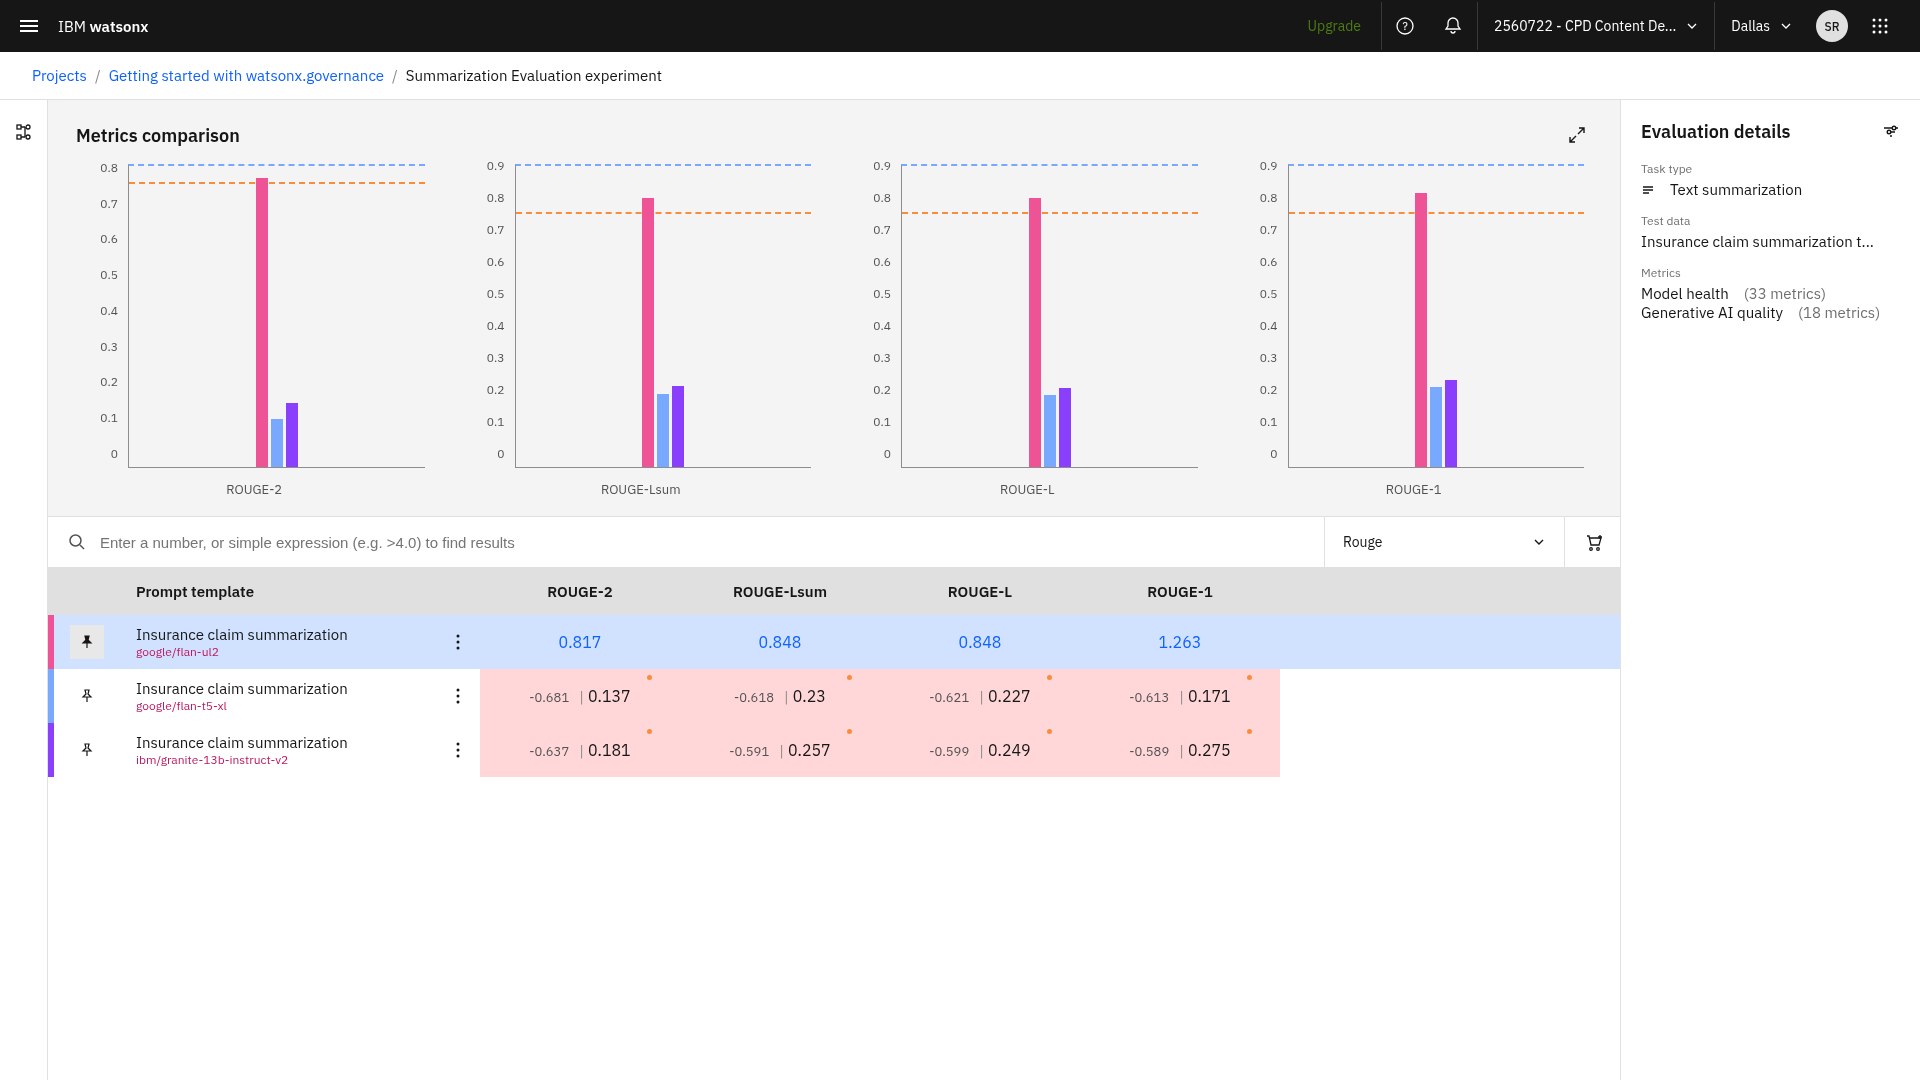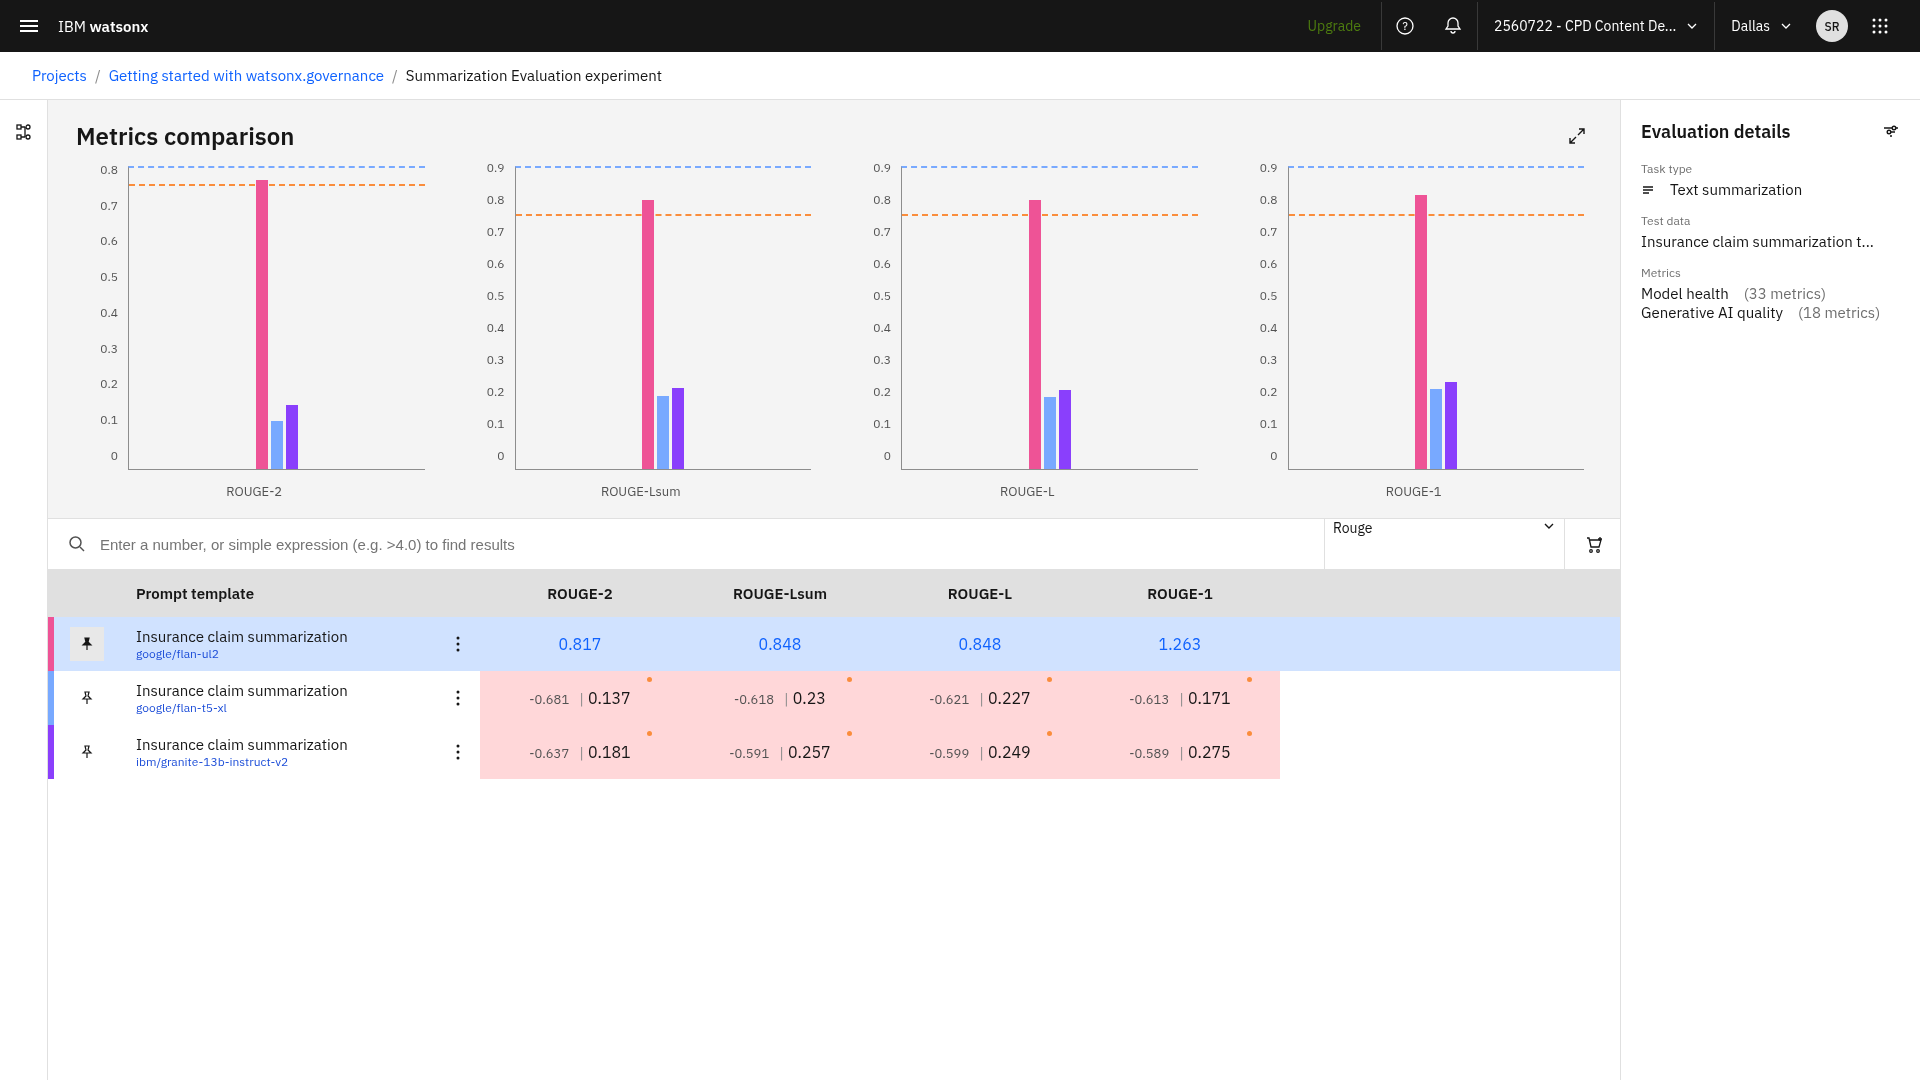--- a/index.html
+++ b/index.html
@@ -23,49 +23,49 @@
   .breadcrumb-row .sep { color: #8d8d8d; padding: 0 8px; }
   .breadcrumb-row .current { color: #161616; }
 
   .layout { display: flex; height: calc(1080px - 48px - 48px); }
   .left-rail { width: 48px; background: #fff; border-right: 1px solid #e0e0e0; display: flex; flex-direction: column; align-items: center; padding-top: 16px; }
   .rail-icon { width: 32px; height: 32px; display: flex; align-items: center; justify-content: center; cursor: pointer; }
 
   .main { flex: 1; display: flex; flex-direction: column; background: #f4f4f4; }
   .charts-section { padding: 20px 28px 16px 28px; }
   .section-header { display: flex; align-items: center; justify-content: space-between; margin-bottom: 10px; }
-  .section-title { font-size: 24px; font-weight: 600; }
+  .section-title { font-size: 18px; font-weight: 600; }
   .expand-btn { cursor: pointer; padding: 6px; }
 
   .charts-row { display: flex; gap: 30px; }
   .chart-box { flex: 1; height: 340px; position: relative; }
   .chart-plot { position: absolute; left: 52px; right: 8px; top: 4px; bottom: 32px; border-left: 1px solid #8d8d8d; border-bottom: 1px solid #8d8d8d; border-top: 2px dashed #78a9ff; }
   .chart-threshold { position: absolute; left: 0; right: 0; border-top: 2px dashed #fa8d3c; }
   .chart-y-ticks { position: absolute; left: 0; top: 4px; bottom: 32px; width: 48px; }
   .chart-y-tick { position: absolute; right: 6px; font-size: 12px; color: #525252; transform: translateY(-50%); }
   .chart-bars { position: absolute; bottom: 0; left: 50%; transform: translateX(-50%); display: flex; align-items: flex-end; gap: 3px; height: 100%; }
   .chart-bar { width: 12px; }
   .chart-xlabel { position: absolute; left: 0; right: 0; bottom: 2px; text-align: center; font-size: 13px; color: #525252; }
 
   .search-row { background: #fff; border-top: 1px solid #e0e0e0; border-bottom: 1px solid #e0e0e0; display: flex; align-items: stretch; height: 52px; }
   .search-cell { flex: 1; display: flex; align-items: center; padding: 0 20px; gap: 14px; }
   .search-cell input { border: none; outline: none; font-size: 15px; flex: 1; background: transparent; }
-  .dropdown-cell { width: 240px; border-left: 1px solid #e0e0e0; display: flex; justify-content: space-between; padding: 0 8px; cursor: pointer; }
+  .dropdown-cell { width: 240px; border-left: 1px solid #e0e0e0; display: flex; align-items: center; justify-content: space-between; padding: 0 18px; cursor: pointer; }
   .cart-cell { width: 56px; border-left: 1px solid #e0e0e0; display: flex; align-items: center; justify-content: center; cursor: pointer; }
 
   .table-wrap { flex: 1; overflow: auto; background: #fff; }
   table.results { width: 100%; border-collapse: collapse; }
   table.results thead th { background: #e0e0e0; text-align: left; font-weight: 600; font-size: 15px; padding: 14px 16px; }
   table.results thead th.center { text-align: center; }
   table.results tbody td { padding: 10px 16px; font-size: 15px; }
   .pin-cell { width: 56px; text-align: center; }
   .color-stripe { width: 6px; padding: 0 !important; }
   .pt-cell { width: 320px; }
   .pt-name { font-size: 15px; white-space: nowrap; overflow: hidden; text-overflow: ellipsis; max-width: 260px; }
-  .pt-model { font-size: 12px; color: #1d4ed8; }
+  .pt-model { font-size: 12px; color: #be185d; }
   .menu-cell { width: 40px; text-align: center; }
   .metric-cell { text-align: center; position: relative; width: 200px; }
   .metric-val { font-size: 16px; }
   .metric-delta { font-size: 13px; color: #525252; margin-right: 6px; }
   .metric-sep { color: #8d8d8d; padding: 0 4px; }
   .dot { position: absolute; top: 6px; right: 28px; width: 5px; height: 5px; background: #fa8d3c; border-radius: 50%; }
   .row-pinned td { background: #d0e2ff; }
   .row-pinned .metric-val { color: #0f62fe; }
   .row-neg td.metric-cell { background: #ffd7d9; }
   .pin-btn { width: 34px; height: 34px; display: inline-flex; align-items: center; justify-content: center; border: 1px solid transparent; }

